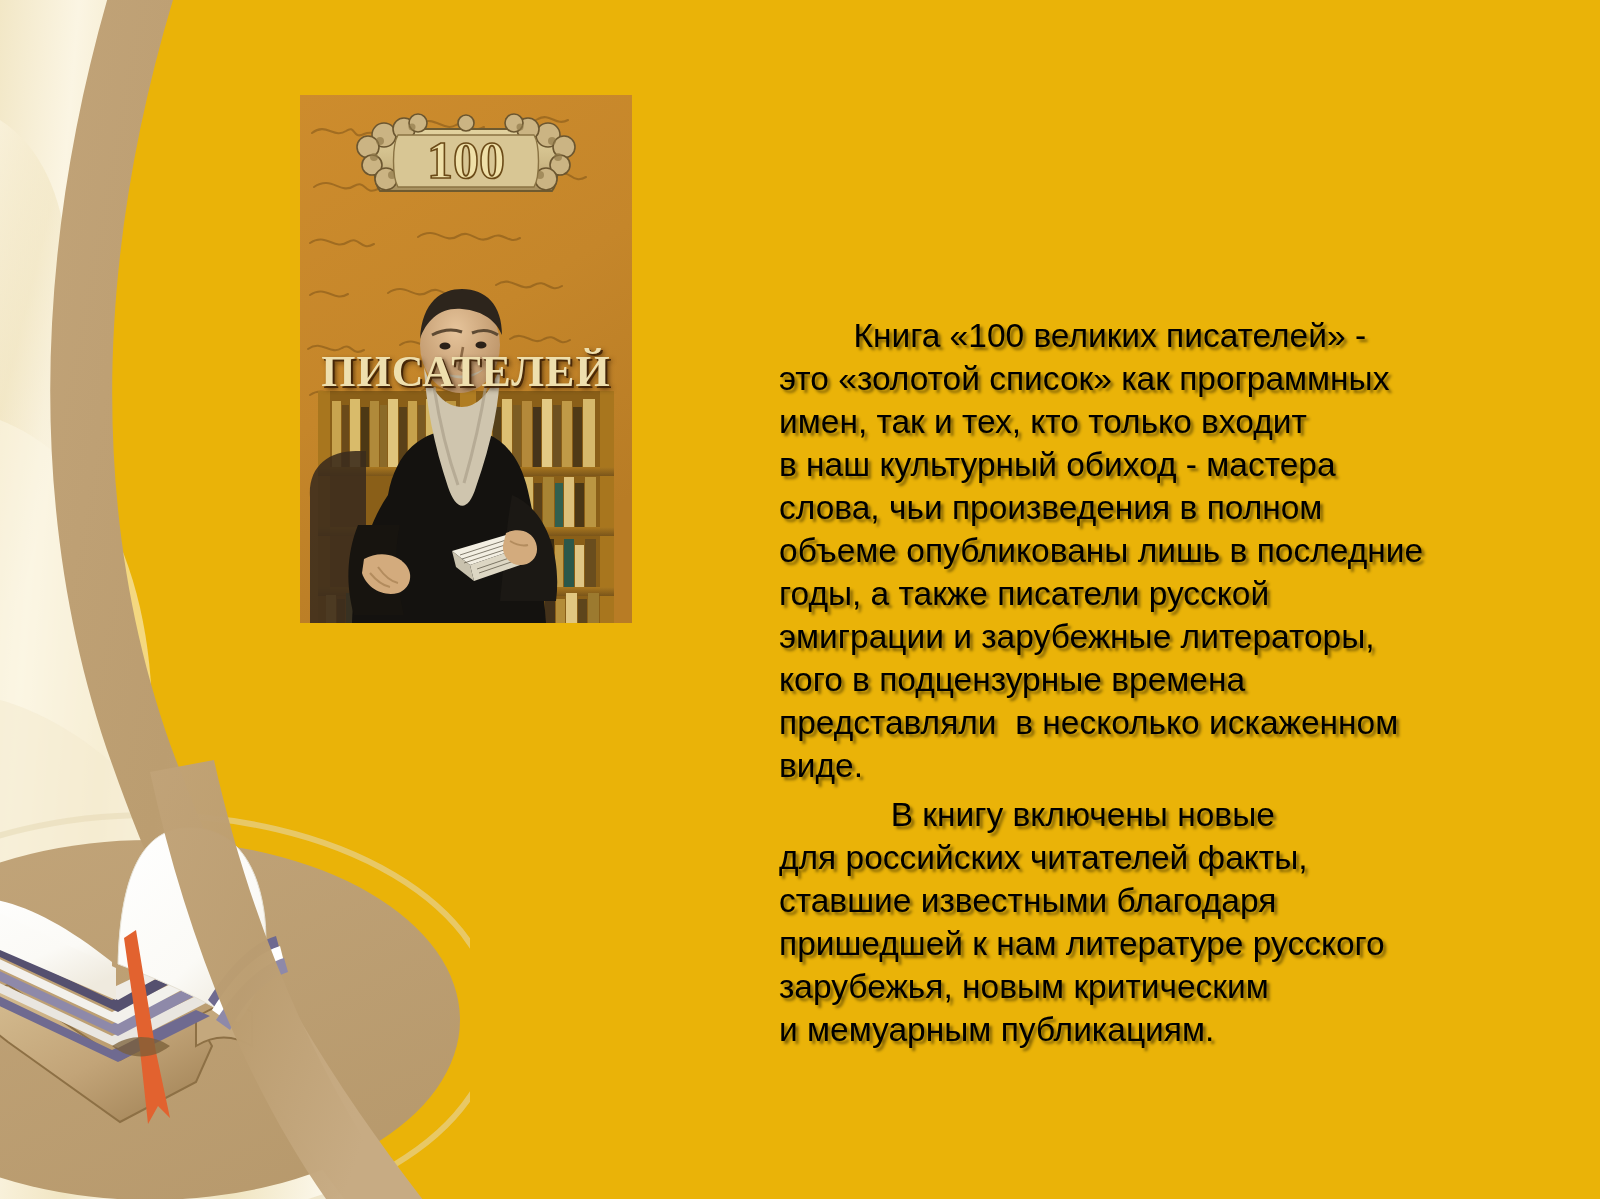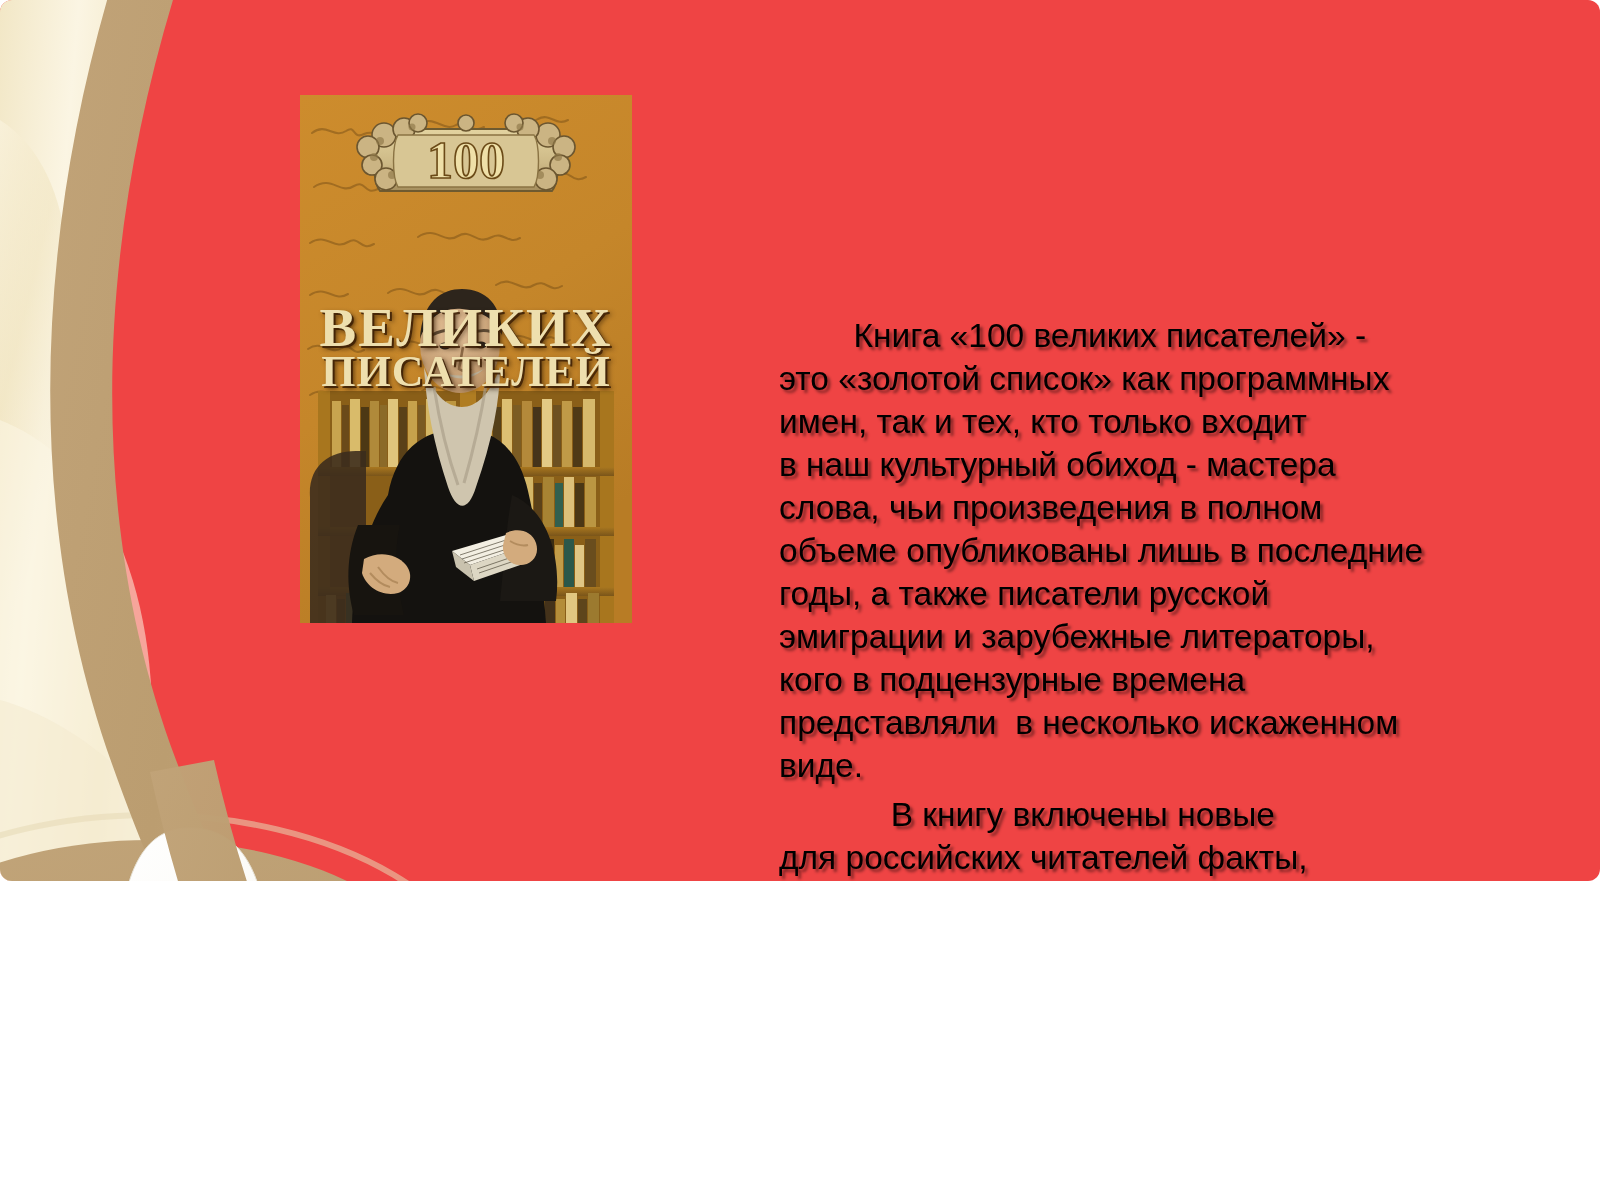--- a/index.html
+++ b/index.html
@@ -6,24 +6,23 @@
     margin: 0;
     padding: 0;
     background: #ffffff;
   }
   body {
     font-family: "Liberation Sans", sans-serif;
   }
   #slide {
     position: relative;
     width: 1600px;
-    height: 881px;
-    background: #ef4444;
+    height: 1199px;
+    background: #eab308;
     overflow: hidden;
-    border-radius: 12px;
   }
 
   
   #deco-panel {
     position: absolute;
     left: 0; top: 0;
     width: 470px;
     height: 1199px;
     overflow: hidden;
   }
@@ -423,21 +422,20 @@
               <circle cx="220" cy="32" r="3.5"></circle>
           </g>
 
           <path d="M98,40 L234,40 C 240,50 240,82 234,92 L98,92
                    C 92,82 92,50 98,40 Z" fill="#d8c694" stroke="#8a7343" stroke-width="1.4"></path>
         </g>
         <text id="cover-number-svg" x="166" y="83" text-anchor="middle" font-family="Liberation Serif, serif" font-weight="700" font-size="52" fill="#efe0a8" stroke="#6b4a17" stroke-width="1.6">100</text>
       </g>
     </svg>
 
-    <div class="cover-title" id="cover-line-1">ВЕЛИКИХ</div>
     <div class="cover-title" id="cover-line-2">ПИСАТЕЛЕЙ</div>
   </div>
 
   <div id="body-text">
     <p class="para" id="para-1">        Книга «100 великих писателей» -
 это «золотой список» как программных
 имен, так и тех, кто только входит
 в наш культурный обиход - мастера
 слова, чьи произведения в полном
 объеме опубликованы лишь в последние

